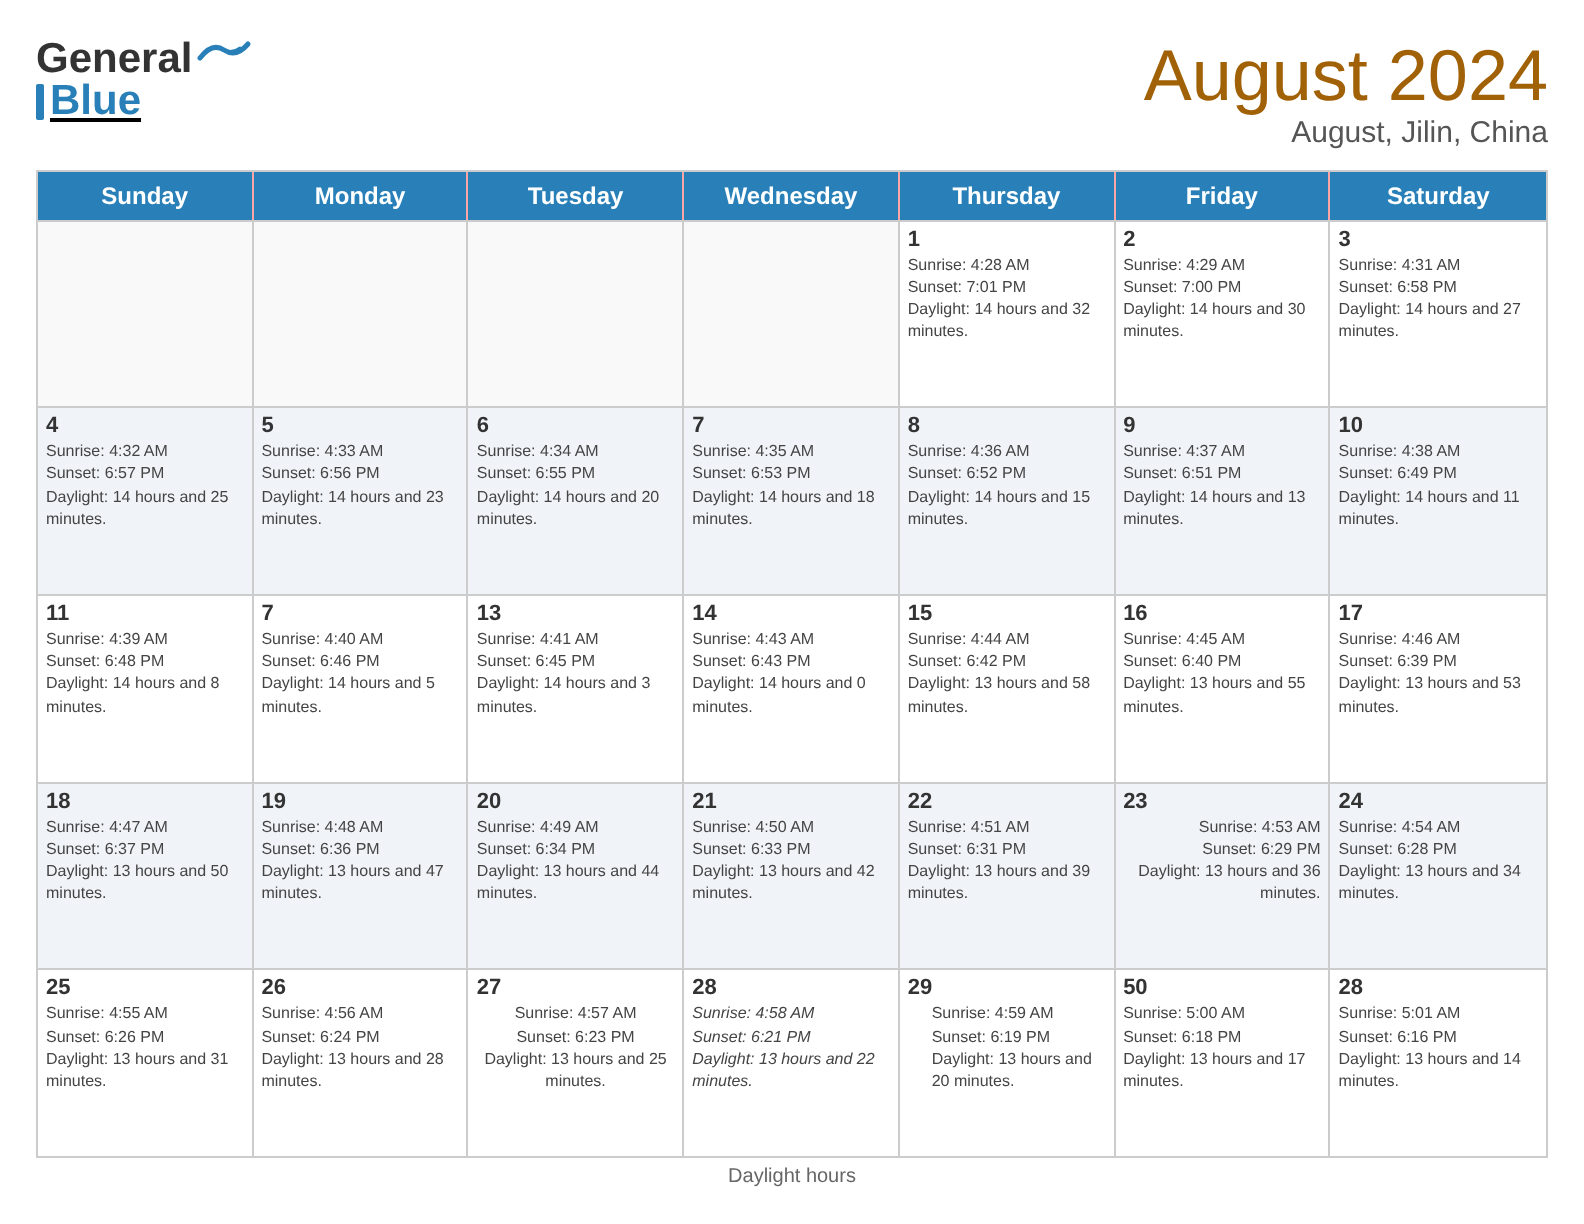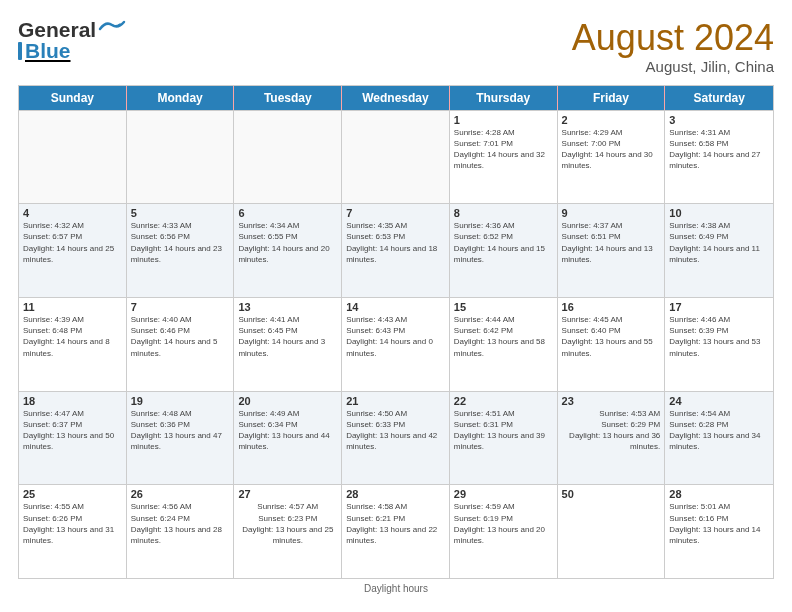--- a/index.html
+++ b/index.html
@@ -307,32 +307,35 @@
 Daylight: 13 hours and 28 minutes.</div>
           </div>
           <div class="cal-cell">
             <div class="day-num">27</div>
             <div class="day-info" style="white-space: pre-line; text-align: center;">Sunrise: 4:57 AM
 Sunset: 6:23 PM
 Daylight: 13 hours and 25 minutes.</div>
           </div>
           <div class="cal-cell">
             <div class="day-num">28</div>
-            <div class="day-info" style="white-space: pre-line;">Sunrise: 4:58 AM
+            <div class="day-info" style="white-space: pre-line; font-style: italic;">Sunrise: 4:58 AM
 Sunset: 6:21 PM
 Daylight: 13 hours and 22 minutes.</div>
           </div>
           <div class="cal-cell">
             <div class="day-num">29</div>
-            <div class="day-info" style="white-space: pre-line;">Sunrise: 4:59 AM
+            <div class="day-info" style="white-space: pre-line; margin-left: 12px;">Sunrise: 4:59 AM
 Sunset: 6:19 PM
 Daylight: 13 hours and 20 minutes.</div>
           </div>
           <div class="cal-cell">
             <div class="day-num">50</div>
+            <div class="day-info" style="white-space: pre-line;">Sunrise: 5:00 AM
+Sunset: 6:18 PM
+Daylight: 13 hours and 17 minutes.</div>
           </div>
           <div class="cal-cell">
             <div class="day-num">28</div>
             <div class="day-info" style="white-space: pre-line;">Sunrise: 5:01 AM
 Sunset: 6:16 PM
 Daylight: 13 hours and 14 minutes.</div>
           </div>
         </div>
       </div>
   </div>

